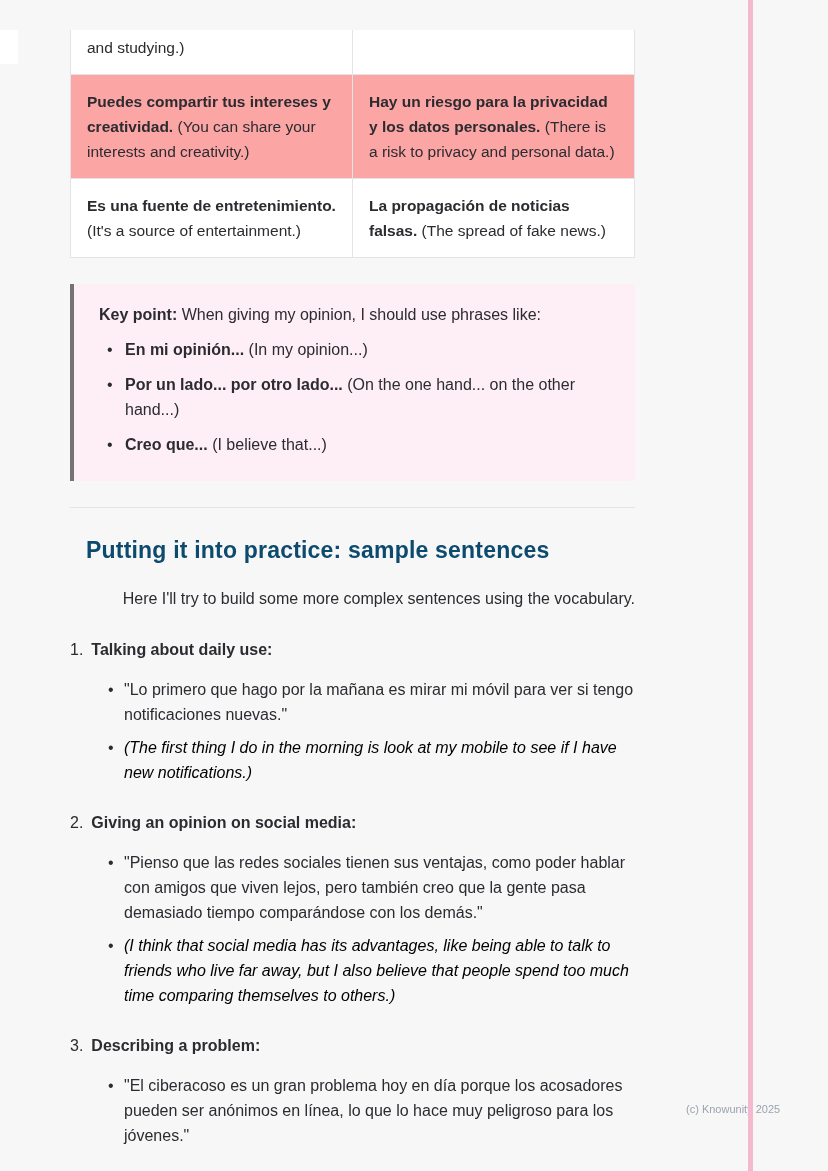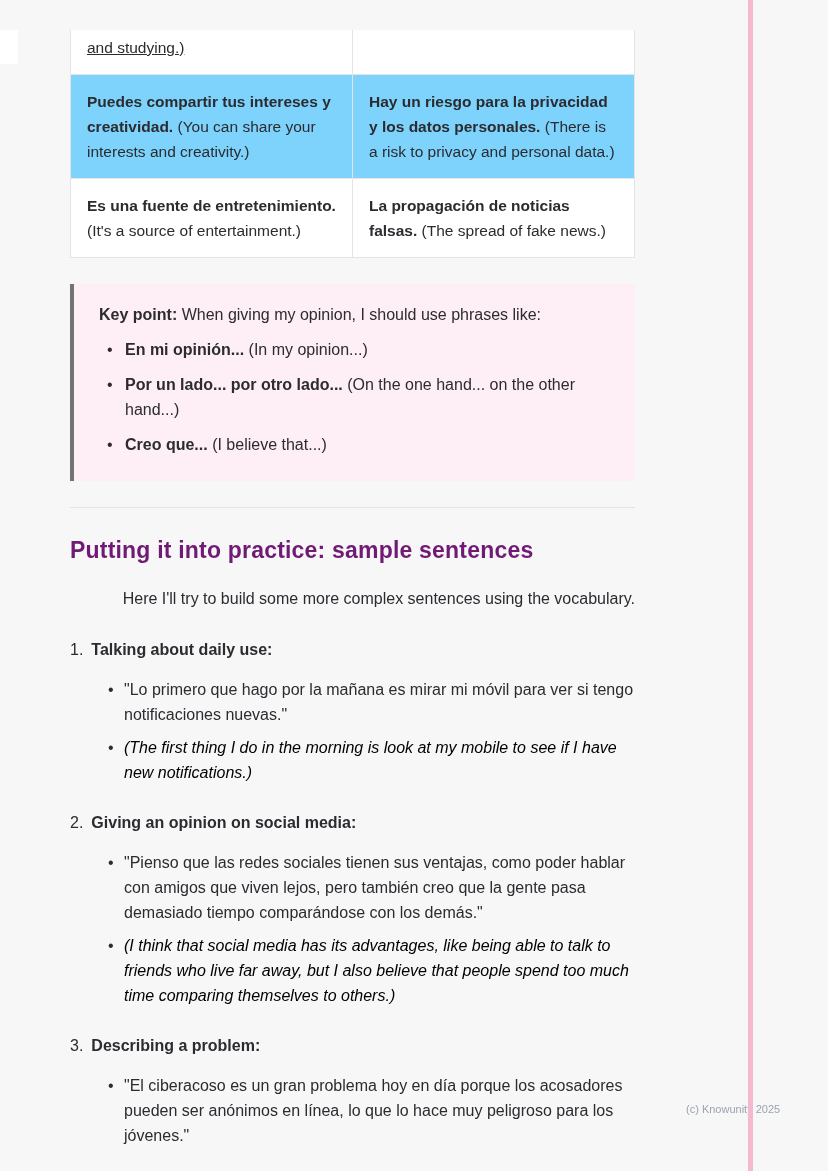--- a/index.html
+++ b/index.html
@@ -39,41 +39,41 @@
     background: #ffffff;
     font-size: 15.5px;
     line-height: 25px;
   }
   table.vocab td {
     border: 1px solid #e4e4e7;
     width: 50%;
     vertical-align: top;
     padding: 14px 16px;
   }
-  table.vocab tr.partial td { border-top: none; padding-top: 5px; padding-bottom: 14px; text-decoration: underline; }
-  table.vocab tr.striped td { background: #7dd3fc; }
+  table.vocab tr.partial td { border-top: none; padding-top: 5px; padding-bottom: 14px; }
+  table.vocab tr.striped td { background: #fca5a5; }
   .b { font-weight: bold; }
   .callout {
     margin-top: 26px;
     background: #fdeff5;
     border-left: 4px solid #737373;
     padding: 18px 24px 24px 25px;
     font-size: 16px;
     line-height: 25px;
   }
   .callout ul { list-style: none; margin: 10px 0 0 8px; padding: 0; }
   .callout li { position: relative; padding-left: 18px; margin-top: 10px; }
   .callout li::before { content: "\2022"; position: absolute; left: 0; top: 0; }
   .divider { margin: 26px 0 0 0; border: none; border-top: 1px solid #e4e4e7; height: 0; }
   h2.section {
-    margin: 28px 0 0 0;
+    margin: 28px 0 0 16px;
     font-size: 23px;
     line-height: 28px;
     font-weight: bold;
-    color: #701a75;
+    color: #0c4a6e;
     letter-spacing: 0.2px;
   }
   p.intro { margin: 22px 0 0 0; font-size: 16px; line-height: 25px; text-align: right; }
   .numlist { margin-top: 26px; font-size: 16px; line-height: 25px; }
   .numitem { margin-top: 25px; }
   .numitem:first-child { margin-top: 0; }
   .numtitle-row .numtitle { margin-left: 8px; font-weight: bold; }
   .numtitle-row .num { color: #2b2b30; }
   .bullets { list-style: none; margin: 15px 0 0 38px; padding: 0; }
   .bullets li { position: relative; padding-left: 16px; margin-top: 8px; }

